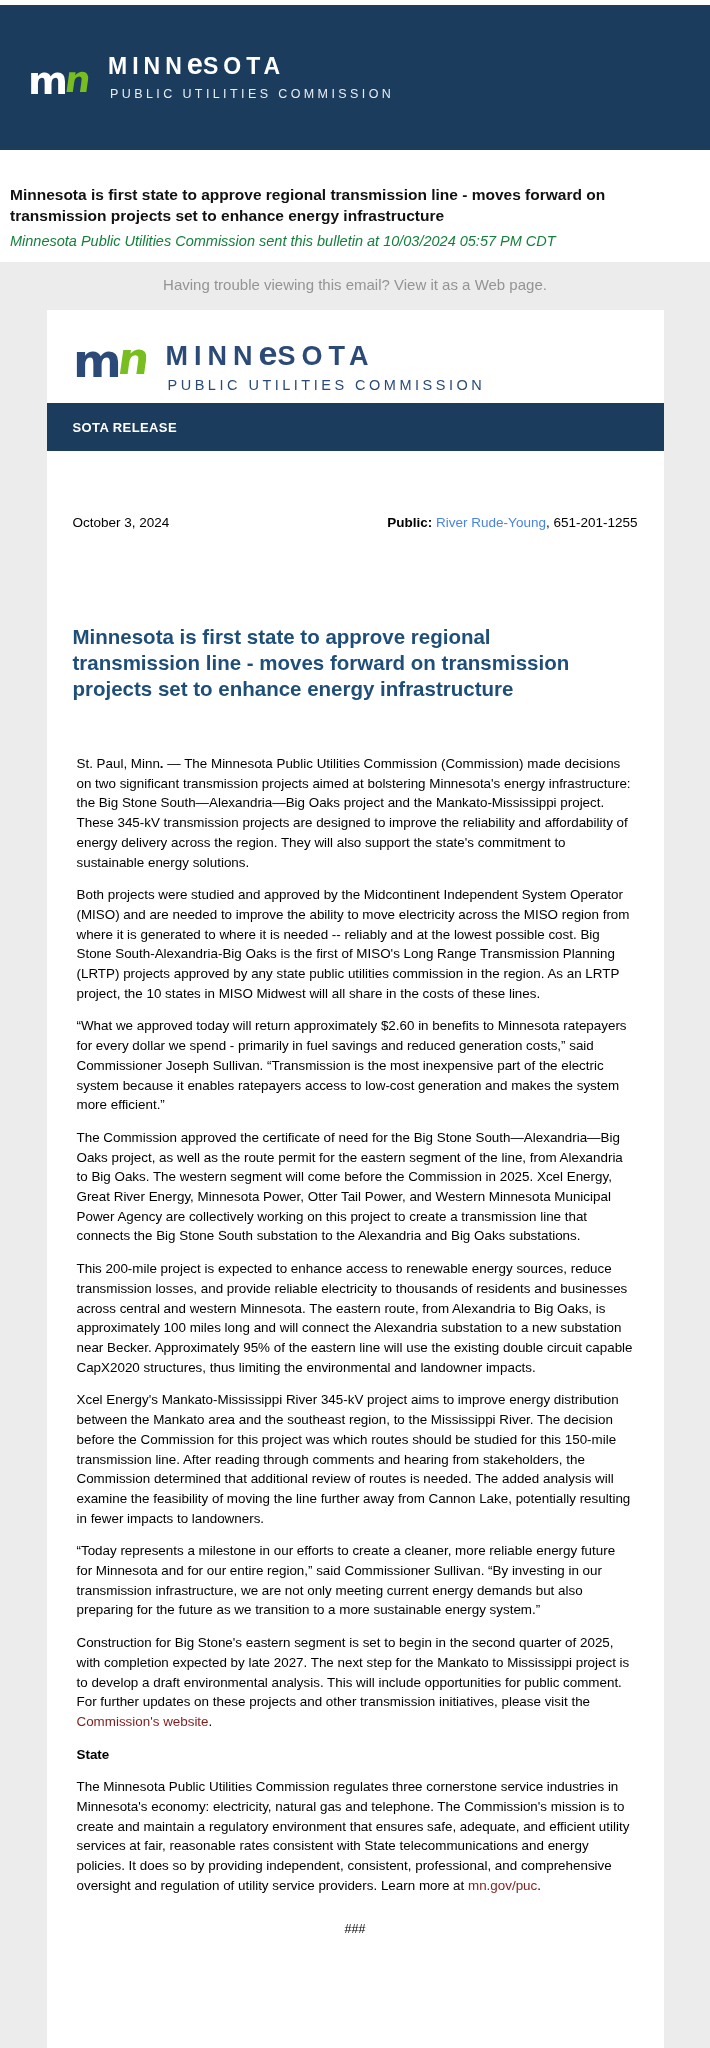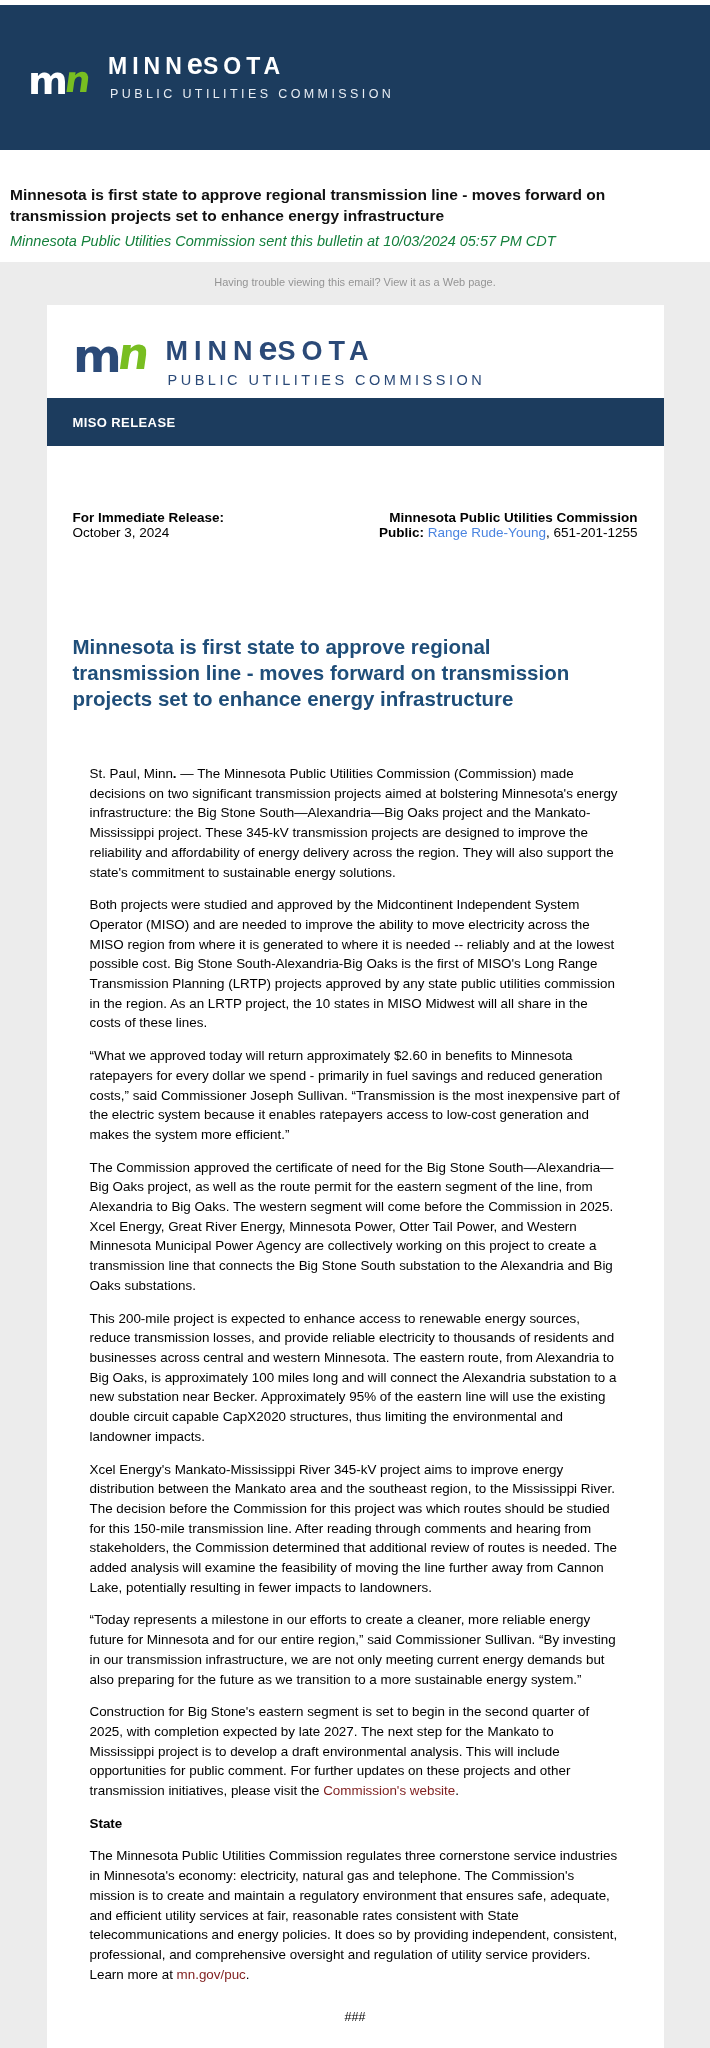--- a/index.html
+++ b/index.html
@@ -18,21 +18,21 @@
   .brand .brand-e{font-size:1.26em;letter-spacing:0;line-height:0;}
   .brand-sub{color:#e9eef4;font-size:12.5px;letter-spacing:3.4px;margin-top:9px;padding-left:2px;}
 
   
   .bulletin-head{height:112px;box-sizing:border-box;padding:34px 10px 0;background:#fff;}
   .bulletin-head h1{margin:0;font-size:15.5px;line-height:21px;color:#111;max-width:658px;font-weight:bold;}
   .sent{margin:7px 0 0;font-style:italic;font-size:14.5px;color:#15803d;}
 
   
   .gray-wrap{background:#ececec;height:1786px;box-sizing:border-box;padding-top:14px;overflow:hidden;}
-  .trouble{margin:0;text-align:center;font-size:11px;color:#949494;}
+  .trouble{margin:0;text-align:center;font-size:15px;color:#949494;}
   .trouble a{color:#949494;text-decoration:none;cursor:pointer;}
 
   
   .card{width:617px;min-height:1754px;margin:17px auto 0;background:#ffffff;box-sizing:border-box;}
   .card-logo{display:flex;align-items:flex-start;padding:24px 26px 10px;gap:15px;}
   .card-brand-col{display:flex;flex-direction:column;padding-top:9px;}
   .card-brand{font-weight:bold;color:#2b4a78;font-size:27px;letter-spacing:6px;line-height:1;}
   .card-brand .brand-e{font-size:1.26em;letter-spacing:0;line-height:0;}
   .card-brand-sub{color:#2b4a78;font-size:14.5px;letter-spacing:3.5px;margin-top:7px;padding-left:2px;}
 
@@ -40,21 +40,21 @@
 
   .release-rows{padding:64px 26px 0;font-size:13.5px;color:#000;}
   .release-row{display:flex;justify-content:space-between;align-items:baseline;}
   .release-row + .release-row{}
   .bold{font-weight:bold;}
   .contact-right a{color:#4a84e0;text-decoration:none;font-weight:normal;cursor:pointer;}
 
   .card-headline{margin:94px 26px 0;font-size:20.5px;line-height:26px;color:#1f4e79;font-weight:bold;max-width:507px;}
 
   .copy{padding:52px 26px 0;font-size:13.4px;line-height:19.7px;color:#000;}
-  .copy p{margin:0 17px 13px;}
+  .copy p{margin:0 4px 13px;}
   .copy a{color:#7f1d1d;text-decoration:none;cursor:pointer;}
   .about-h{font-weight:bold;}
   .footer-mark{text-align:center;font-size:12.5px;color:#000;padding:13px 0 10px;}
 </style>
 </head>
 <body>
 
 <div class="page">
 
   <div class="top-strip"></div>
@@ -89,30 +89,26 @@
           <g transform="translate(100,0) skewX(-8)">
             <text x="0" y="82" font-family="DejaVu Sans, sans-serif" font-weight="bold" font-size="90" class="mn-n-green">n</text>
           </g>
         </svg>
         <div class="card-brand-col">
           <div class="card-brand"><span>MINN</span><span class="brand-e">e</span><span>SOTA</span></div>
           <div class="card-brand-sub">PUBLIC UTILITIES COMMISSION</div>
         </div>
       </div>
 
-      <div class="news-bar"><span>MISO RELEASE</span></div>
+      <div class="news-bar"><span>SOTA RELEASE</span></div>
 
       <div class="release-rows">
         <div class="release-row">
-          <span class="bold">For Immediate Release:</span>
-          <span class="bold">Minnesota Public Utilities Commission</span>
-        </div>
-        <div class="release-row">
           <span>October 3, 2024</span>
-          <span class="contact-right"><span class="bold">Public:</span> <a>Range Rude-Young</a><span>, 651-201-1255</span></span>
+          <span class="contact-right"><span class="bold">Public:</span> <a>River Rude-Young</a><span>, 651-201-1255</span></span>
         </div>
       </div>
 
       <h2 class="card-headline">Minnesota is first state to approve regional transmission line - moves forward on transmission projects set to enhance energy infrastructure</h2>
 
       <div class="copy">
         <p><span>St. Paul, Minn</span><span class="bold">.</span><span> — The Minnesota Public Utilities Commission (Commission) made decisions on two significant transmission projects aimed at bolstering Minnesota's energy infrastructure: the Big Stone South—Alexandria—Big Oaks project and the Mankato-Mississippi project. These 345-kV transmission projects are designed to improve the reliability and affordability of energy delivery across the region. They will also support the state's commitment to sustainable energy solutions.</span></p>
         <p>Both projects were studied and approved by the Midcontinent Independent System Operator (MISO) and are needed to improve the ability to move electricity across the MISO region from where it is generated to where it is needed -- reliably and at the lowest possible cost. Big Stone South-Alexandria-Big Oaks is the first of MISO's Long Range Transmission Planning (LRTP) projects approved by any state public utilities commission in the region. As an LRTP project, the 10 states in MISO Midwest will all share in the costs of these lines.</p>
         <p>“What we approved today will return approximately $2.60 in benefits to Minnesota ratepayers for every dollar we spend - primarily in fuel savings and reduced generation costs,” said Commissioner Joseph Sullivan. “Transmission is the most inexpensive part of the electric system because it enables ratepayers access to low-cost generation and makes the system more efficient.”</p>
         <p>The Commission approved the certificate of need for the Big Stone South—Alexandria—Big Oaks project, as well as the route permit for the eastern segment of the line, from Alexandria to Big Oaks. The western segment will come before the Commission in 2025. Xcel Energy, Great River Energy, Minnesota Power, Otter Tail Power, and Western Minnesota Municipal Power Agency are collectively working on this project to create a transmission line that connects the Big Stone South substation to the Alexandria and Big Oaks substations.</p>

